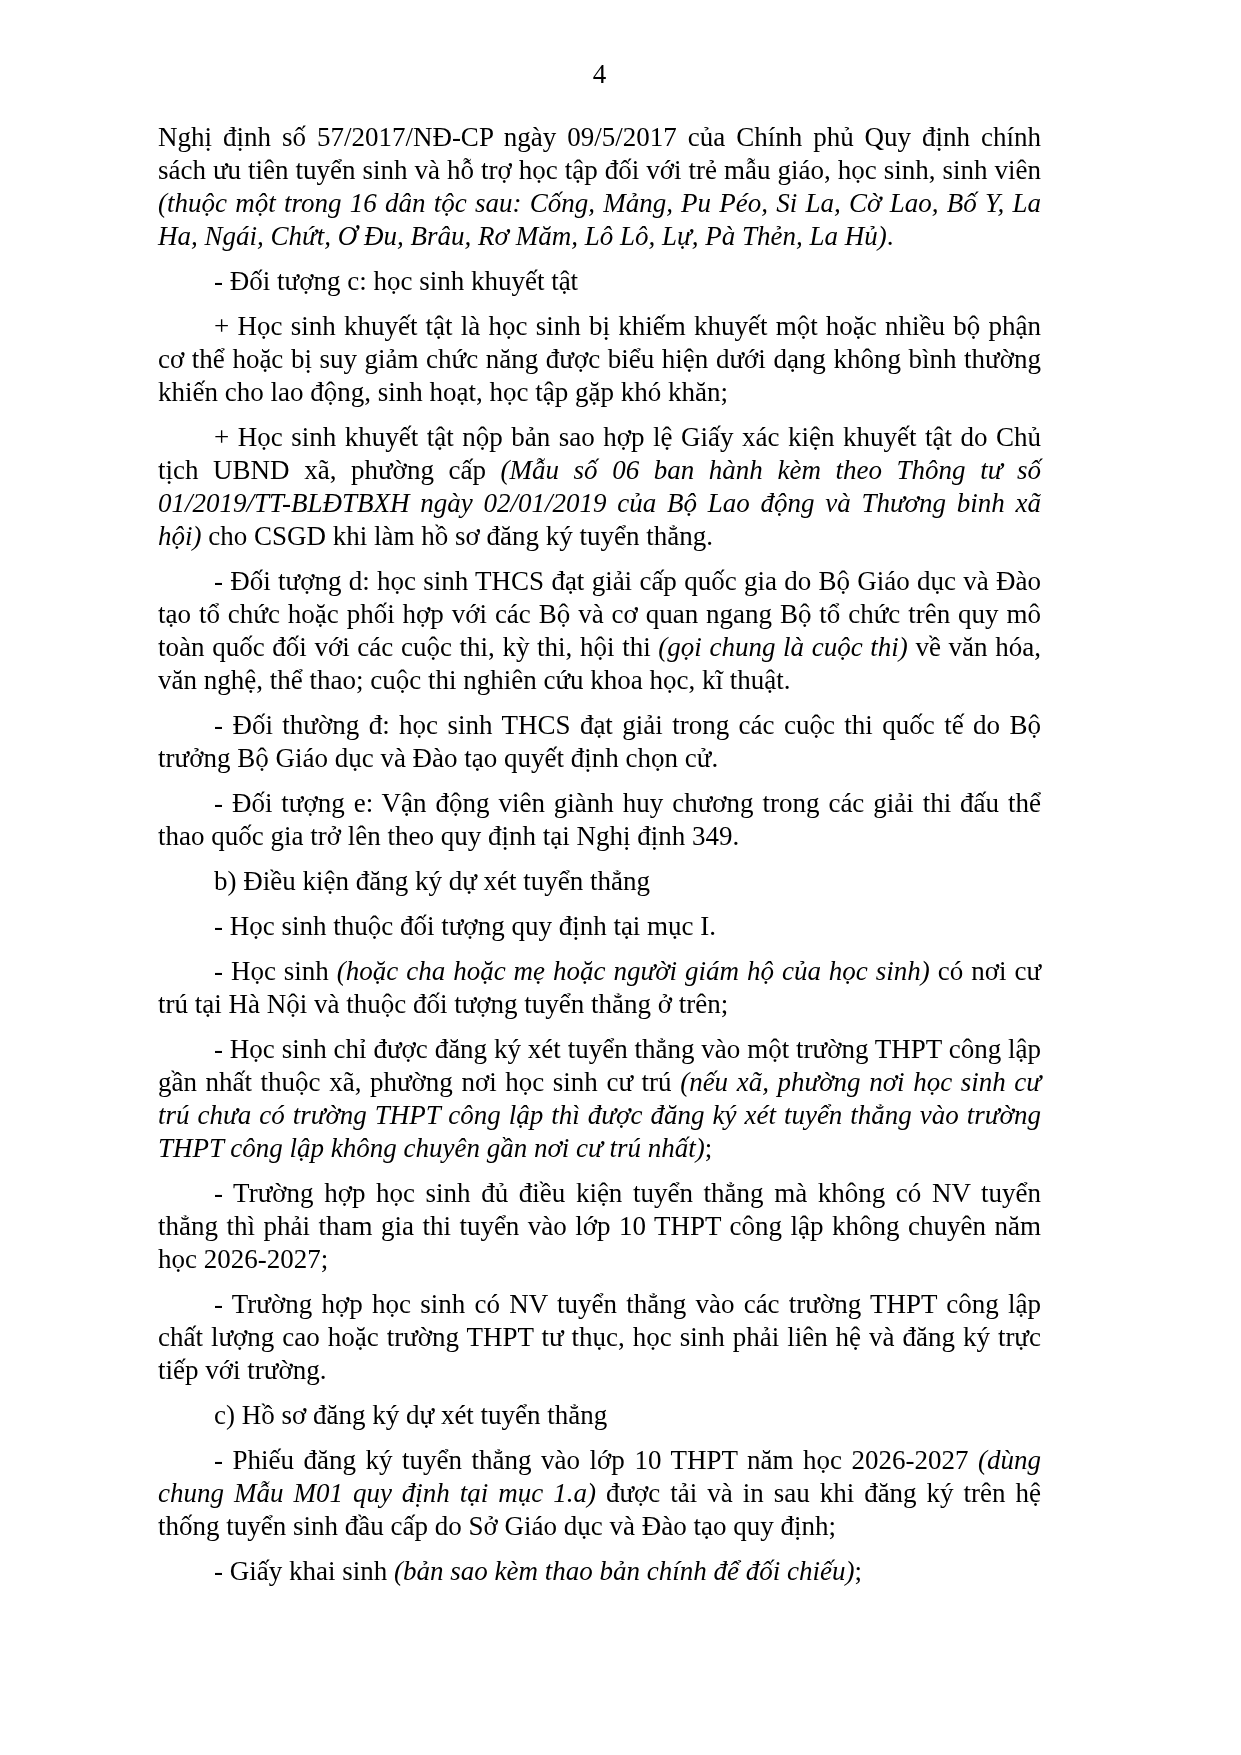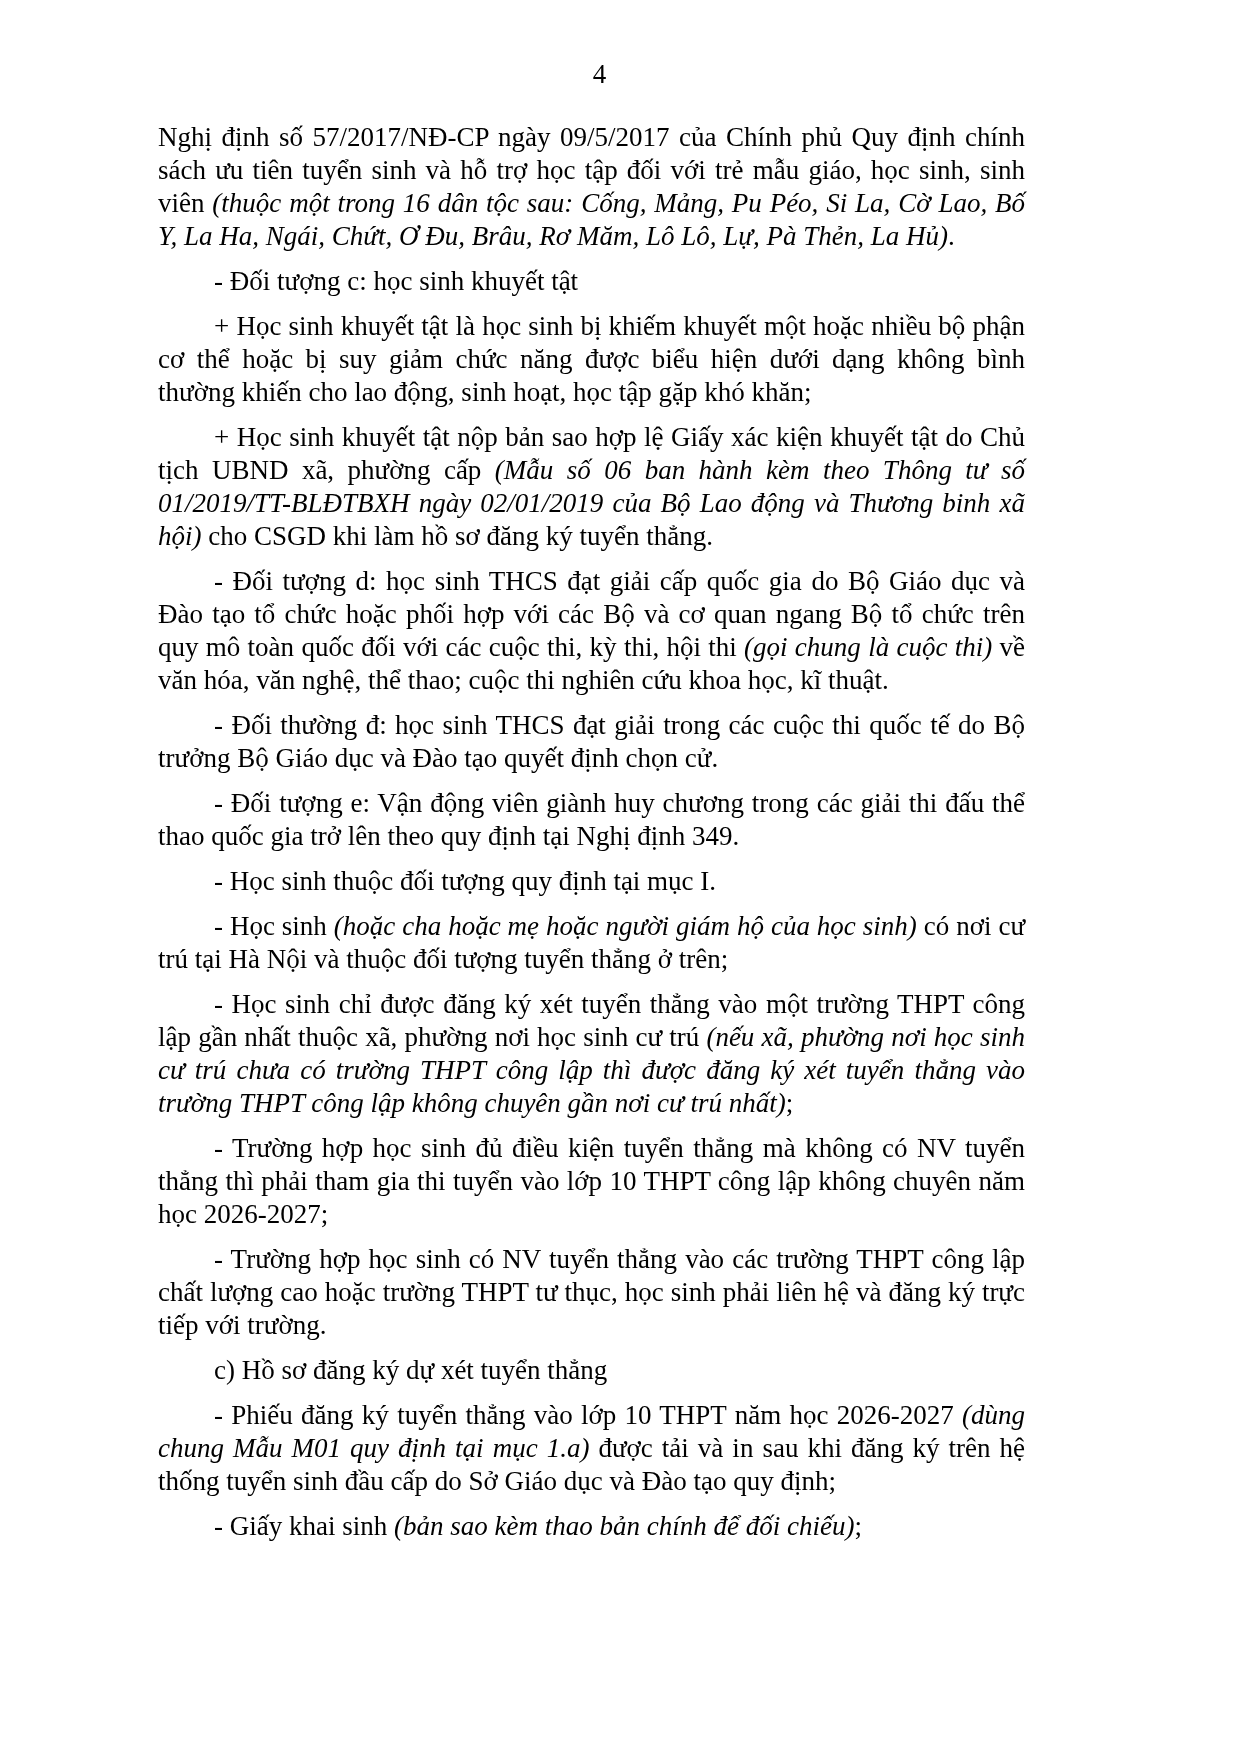--- a/index.html
+++ b/index.html
@@ -18,21 +18,21 @@
     font-size: 27px;
     line-height: 33px;
     padding: 58px 200px 40px 158px;
     overflow: hidden;
   }
   .page-number {
     text-align: center;
     margin: 0 0 30px 0;
   }
   p.para {
-    margin: 0 16px 12px 0;
+    margin: 0 0 12px 0;
     text-align: justify;
     text-indent: 56px;
   }
   p.para.noindent {
     text-indent: 0;
   }
   .b { font-weight: normal; }
   .i { font-style: italic; }
 </style>
 </head>
@@ -41,20 +41,21 @@
 <div class="page">
   <div class="page-number">4</div>
   <main>
     <p class="para noindent"><span>Nghị định số 57/2017/NĐ-CP ngày 09/5/2017 của Chính phủ Quy định chính sách ưu tiên tuyển sinh và hỗ trợ học tập đối với trẻ mẫu giáo, học sinh, sinh viên </span><span class="i">(thuộc một trong 16 dân tộc sau: Cống, Mảng, Pu Péo, Si La, Cờ Lao, Bố Y, La Ha, Ngái, Chứt, Ơ Đu, Brâu, Rơ Măm, Lô Lô, Lự, Pà Thẻn, La Hủ)</span><span>.</span></p>
     <p class="para"><span>- </span><span class="b">Đối tượng c:</span><span> học sinh khuyết tật</span></p>
     <p class="para"><span>+ Học sinh khuyết tật là học sinh bị khiếm khuyết một hoặc nhiều bộ phận cơ thể hoặc bị suy giảm chức năng được biểu hiện dưới dạng không bình thường khiến cho lao động, sinh hoạt, học tập gặp khó khăn;</span></p>
     <p class="para"><span>+ Học sinh khuyết tật nộp bản sao hợp lệ </span><span class="b">Giấy xác kiện khuyết tật</span><span> do Chủ tịch UBND xã, phường cấp </span><span class="i">(Mẫu số 06 ban hành kèm theo Thông tư số 01/2019/TT-BLĐTBXH ngày 02/01/2019 của Bộ Lao động và Thương binh xã hội)</span><span> cho CSGD khi làm hồ sơ đăng ký tuyển thẳng.</span></p>
     <p class="para"><span>- </span><span class="b">Đối tượng d:</span><span> học sinh THCS đạt giải cấp quốc gia do Bộ Giáo dục và Đào tạo tổ chức hoặc phối hợp với các Bộ và cơ quan ngang Bộ tổ chức trên quy mô toàn quốc đối với các cuộc thi, kỳ thi, hội thi </span><span class="i">(gọi chung là cuộc thi)</span><span> về văn hóa, văn nghệ, thể thao; cuộc thi nghiên cứu khoa học, kĩ thuật.</span></p>
     <p class="para"><span>- </span><span class="b">Đối thường đ:</span><span> học sinh THCS đạt giải trong các cuộc thi quốc tế do Bộ trưởng Bộ Giáo dục và Đào tạo quyết định chọn cử.</span></p>
     <p class="para"><span>- </span><span class="b">Đối tượng e:</span><span> Vận động viên giành huy chương trong các giải thi đấu thể thao quốc gia trở lên theo quy định tại Nghị định 349.</span></p>
+    <p class="para"><span>b) Điều kiện đăng ký dự xét tuyển thẳng</span></p>
     <p class="para"><span>- Học sinh thuộc đối tượng quy định tại mục I.</span></p>
     <p class="para"><span>- Học sinh </span><span class="i">(hoặc cha hoặc mẹ hoặc người giám hộ của học sinh)</span><span> có nơi cư trú tại Hà Nội và thuộc đối tượng tuyển thẳng ở trên;</span></p>
     <p class="para"><span>- Học sinh chỉ được đăng ký xét tuyển thẳng vào một trường THPT công lập gần nhất thuộc xã, phường nơi học sinh cư trú </span><span class="i">(nếu xã, phường nơi học sinh cư trú chưa có trường THPT công lập thì được đăng ký xét tuyển thẳng vào trường THPT công lập không chuyên gần nơi cư trú nhất)</span><span>;</span></p>
     <p class="para"><span>- Trường hợp học sinh đủ điều kiện tuyển thẳng mà không có NV tuyển thẳng thì phải tham gia thi tuyển vào lớp 10 THPT công lập không chuyên năm học 2026-2027;</span></p>
     <p class="para"><span>- Trường hợp học sinh có NV tuyển thẳng vào các trường THPT công lập chất lượng cao hoặc trường THPT tư thục, học sinh phải liên hệ và đăng ký trực tiếp với trường.</span></p>
     <p class="para"><span>c) Hồ sơ đăng ký dự xét tuyển thẳng</span></p>
     <p class="para"><span>- Phiếu đăng ký tuyển thẳng vào lớp 10 THPT năm học 2026-2027 </span><span class="i">(dùng chung Mẫu M01 quy định tại mục 1.a)</span><span> được tải và in sau khi đăng ký trên hệ thống tuyển sinh đầu cấp do Sở Giáo dục và Đào tạo quy định;</span></p>
     <p class="para"><span>- Giấy khai sinh </span><span class="i">(bản sao kèm thao bản chính để đối chiếu)</span><span>;</span></p>
   </main>
 </div>

